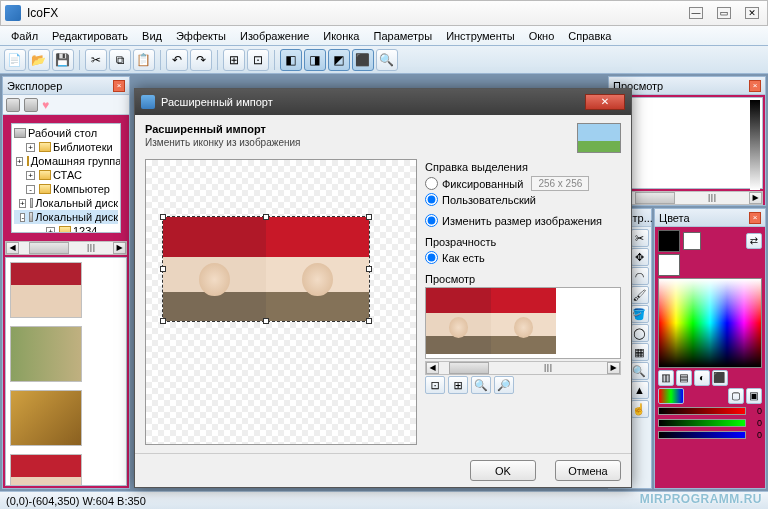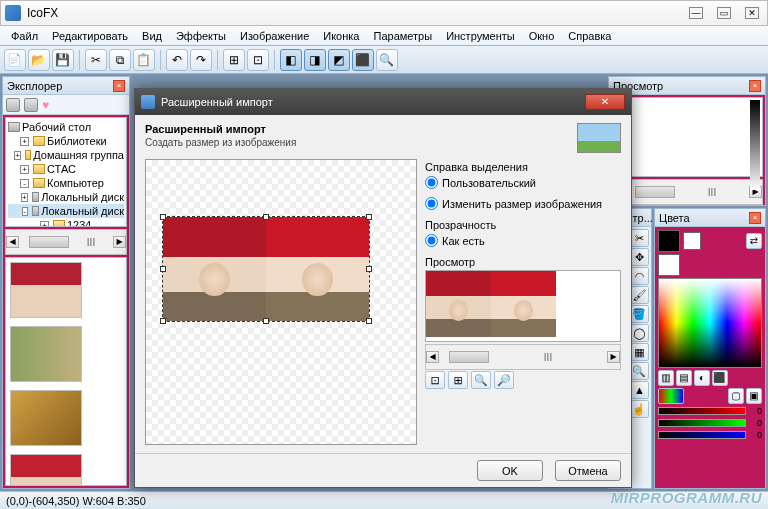--- a/index.html
+++ b/index.html
@@ -17,28 +17,28 @@
 .tsep{width:1px;height:20px;background:#a8c0d8;margin:0 3px}
 .workspace{position:absolute;top:74px;left:0;right:0;bottom:18px;background:#7b95b0;display:flex}
 .panel{background:#be185d;border:1px solid #9cb8d4;display:flex;flex-direction:column}
 .panel-hd{height:18px;background:linear-gradient(#e8f0f8,#d0dfec);border-bottom:1px solid #b0c5da;display:flex;align-items:center;padding:0 4px;font-size:11px}
 .panel-hd .closex{margin-left:auto;width:12px;height:12px;background:#f07050;border:1px solid #c04020;font-size:8px;line-height:10px;text-align:center;color:#fff}
 .explorer{width:128px;margin:2px}
 .exp-tb{height:20px;background:#f0f5fa;border-bottom:1px solid #c0d0e0;display:flex;align-items:center;padding:0 3px;gap:4px}
 .exp-ico{width:14px;height:14px;display:inline-block}
 .drive{background:linear-gradient(#e5e5e5,#b5b5b5);border:1px solid #888;border-radius:2px}
 .heart{color:#ff88a0;font-size:12px;line-height:14px}
-.tree{flex:0 0 auto;background:#fff;border:1px solid #b0c0d0;margin:2px;padding:2px;height:110px;overflow:hidden;font-size:11px;line-height:14px}
+.tree{flex:0 0 auto;background:#fff;border:1px solid #b0c0d0;margin:8px;padding:2px;height:110px;overflow:hidden;font-size:11px;line-height:14px}
 .tree-row{white-space:nowrap;display:flex;align-items:center;gap:2px}
 .tree-row.sel{background:#cce4f7}
 .ind{display:inline-block}
 .sq{width:9px;height:9px;border:1px solid #888;font-size:8px;line-height:7px;text-align:center;margin-right:2px;background:#fff}
 .fold{width:12px;height:10px;background:linear-gradient(#ffe9a0,#eec050);border:1px solid #c09020;display:inline-block}
 .dicon{width:12px;height:10px;background:linear-gradient(#e0e0e0,#b0b0b0);border:1px solid #888;display:inline-block}
-.hscroll{height:26px;background:#f0f0f0;border:1px solid #c0c0c0;margin:0 2px;display:flex;align-items:center}
+.hscroll{height:14px;background:#f0f0f0;border:1px solid #c0c0c0;margin:0 2px;display:flex;align-items:center}
 .hscroll .tr{width:13px;height:12px;background:linear-gradient(#f8f8f8,#e0e0e0);border:1px solid #aaa;font-size:8px;text-align:center;line-height:10px}
 .hscroll .thumb{flex:0 0 40px;height:12px;background:linear-gradient(#e8e8e8,#c8c8c8);border:1px solid #aaa;margin-left:10px}
 .hscroll .lbl{flex:1;text-align:center;font-size:10px;color:#666}
 .thumbs{flex:1;background:#fff;border:1px solid #b0c0d0;margin:2px;padding:4px;overflow:hidden}
 .thumb-item{width:72px;height:56px;border:1px solid #c0c0c0;margin-bottom:8px;background:#f5f5f5;position:relative;overflow:hidden}
 .center{flex:1;position:relative}
 .rightcol{width:158px;display:flex;flex-direction:column;gap:2px;margin:2px}
 .preview-panel{height:130px}
 .preview-body{flex:1;background:#fff;margin:2px;border:1px solid #b0c0d0;position:relative}
 .grad-strip{position:absolute;right:2px;top:2px;width:10px;height:90px;background:linear-gradient(#000,#fff)}
@@ -86,23 +86,23 @@
 .opts .grp{margin-bottom:4px}
 .opts .lbl{margin:2px 0}
 .radio{display:flex;align-items:center;gap:4px;padding:1px 0}
 .radio input{margin:0}
 .sizebox{display:inline-block;border:1px solid #b0b0b0;background:#f5f5f5;color:#888;padding:1px 6px;font-size:10px;margin-left:4px}
 .colorbox{width:18px;height:14px;border:1px solid #888;background:#fff;display:inline-block;vertical-align:middle;margin-left:3px}
 .prev-box{border:1px solid #aaa;background:#fff;height:72px;margin-top:2px;position:relative;overflow:hidden}
 .prev-img{position:absolute;left:0;top:0;width:130px;height:66px}
 .dlg-bbar{height:20px;display:flex;align-items:center;gap:3px;padding:2px 0}
 .bbar-btn{width:20px;height:18px;background:linear-gradient(#fdfeff,#e0eaf3);border:1px solid #a8c0d8;border-radius:2px;font-size:11px;text-align:center;line-height:16px}
-.dlg-foot{height:34px;background:#f0f0f0;border-top:1px solid #ccc;display:flex;align-items:center;justify-content:flex-end;gap:12px;padding:0 10px}
+.dlg-foot{height:34px;background:#f0f0f0;border-top:1px solid #ccc;display:flex;align-items:center;justify-content:flex-end;gap:19px;padding:0 10px}
 .btn{min-width:66px;height:21px;background:linear-gradient(#fdfdfd,#e4e4e4);border:1px solid #8a8a8a;border-radius:3px;font-size:11px}
-.watermark{position:absolute;right:6px;bottom:3px;font-size:15px;font-weight:bold;font-style:italic;color:rgba(30,130,170,0.48);letter-spacing:0.5px;text-shadow:0 0 2px #fff}
+.watermark{position:absolute;right:6px;bottom:3px;font-size:12px;font-weight:bold;color:rgba(30,130,170,0.48);letter-spacing:0.5px;text-shadow:0 0 2px #fff}
 .face{position:absolute;left:35%;top:44%;width:30%;height:32%;background:radial-gradient(#f2dcc6,#dab896);border-radius:50%}
 </style>
 </head>
 <body>
 
 <div class="titlebar">
   <div class="app-ico"></div>
   <div class="title">IcoFX</div>
   <div class="winbtns">
     <div class="winbtn">—</div>
@@ -323,21 +323,21 @@
 <div class="dialog">
   <div class="dlg-title">
     <div class="dico"></div>
     <span>Расширенный импорт</span>
     <div class="dlg-close">✕</div>
   </div>
   <div class="dlg-body">
     <div class="dlg-head">
       <div class="txt">
         <h3>Расширенный импорт</h3>
-        <div class="sub">Создать размер из изображения</div>
+        <div class="sub">Изменить иконку из изображения</div>
       </div>
       <div class="pic"></div>
     </div>
     <div class="dlg-main">
       <div class="canvas">
         <div class="sel-box">
           <div class="img-half l">
               <div class="face"></div>
             </div>
           <div class="img-half r">
@@ -349,20 +349,25 @@
             <div class="handle" style="right:-3px;bottom:-3px"></div>
           <div class="handle" style="left:50%;top:-3px;margin-left:-3px"></div>
             <div class="handle" style="left:50%;bottom:-3px;margin-left:-3px"></div>
           <div class="handle" style="top:50%;left:-3px;margin-top:-3px"></div>
             <div class="handle" style="top:50%;right:-3px;margin-top:-3px"></div>
         </div>
       </div>
       <div class="opts">
         <div class="grp">
           <div class="lbl">Справка выделения</div>
+          <div class="radio">
+              <input type="radio" name="ss" style="">
+              <span>Фиксированный</span>
+              <span class="sizebox">256 x 256</span>
+            </div>
           <div class="radio">
               <input type="radio" name="ss" checked="" style="">
               <span>Пользовательский</span>
             </div>
         </div>
         <div class="grp">
           <div class="radio">
               <input type="radio" name="mc" checked="" style="">
               <span>Изменить размер изображения</span>
             </div>

